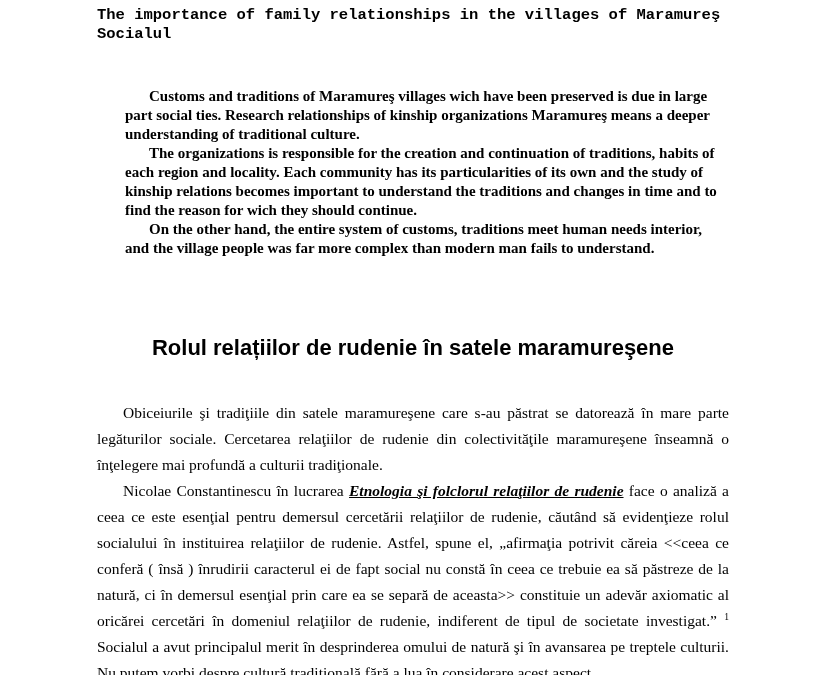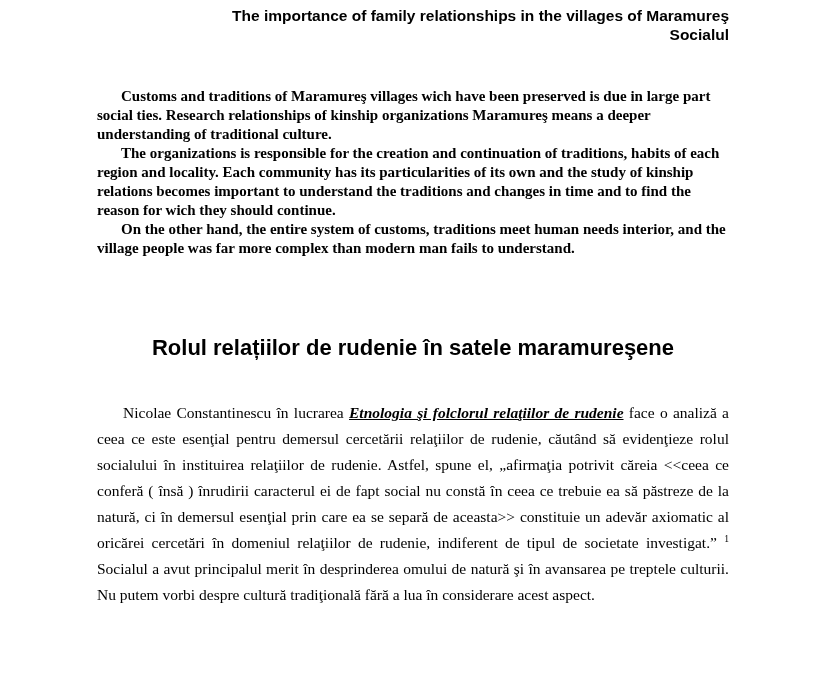--- a/index.html
+++ b/index.html
@@ -14,33 +14,34 @@
     color: #000000;
   }
   .page {
     box-sizing: border-box;
     width: 835px;
     height: 675px;
     padding: 6px 106px 0 97px;
     background: #ffffff;
   }
   .doc-title {
-    font-family: Liberation Sans, sans-serif;
+    font-family: Liberation Mono, monospace;
     font-weight: bold;
     font-size: 15.5px;
     line-height: 19px;
-    text-align: right;
+    text-align: left;
   }
   .abstract-block {
     margin-top: 43px;
     font-family: "Liberation Serif", serif;
     font-weight: bold;
     font-size: 15px;
     line-height: 19px;
     text-align: left;
+    margin-left: 28px;
   }
   .abstract-block p {
     margin: 0;
     text-indent: 24px;
   }
   .ro-heading {
     margin-top: 80px;
     font-family: "Liberation Sans", sans-serif;
     font-weight: bold;
     font-size: 22px;
@@ -83,16 +84,17 @@
 
   <div class="abstract-block">
     <p>Customs and traditions of Maramureş villages wich have been preserved is due in large part social ties. Research relationships of kinship organizations Maramureş means a deeper understanding of traditional culture.</p>
     <p>The organizations is responsible for the creation and continuation of traditions, habits of each region and locality. Each community has its particularities of its own and the study of kinship relations becomes important to understand the traditions and changes in time and to find the reason for wich they should continue.</p>
     <p>On the other hand, the entire system of customs, traditions meet human needs interior, and the village people was far more complex than modern man fails to understand.</p>
   </div>
 
   <div class="ro-heading">Rolul relațiilor de rudenie în satele maramureşene</div>
 
   <div class="ro-body">
+    <p>Obiceiurile şi tradiţiile din satele maramureşene care s-au păstrat se datorează în mare parte legăturilor sociale. Cercetarea relaţiilor de rudenie din colectivităţile maramureşene înseamnă o înţelegere mai profundă a culturii tradiţionale.</p>
     <p><span>Nicolae Constantinescu în lucrarea </span><span class="seg-bold-italic">Etnologia şi folclorul relaţiilor de rudenie</span><span>  face o analiză a ceea ce este esenţial pentru demersul cercetării relaţiilor de rudenie, căutând să evidenţieze rolul socialului în </span><span class="seg-italic">instituirea relaţiilor de rudenie</span><span>. Astfel, spune el, „afirmaţia potrivit căreia &lt;&lt;ceea ce conferă ( însă ) înrudirii caracterul ei de fapt social nu constă în ceea ce trebuie ea să păstreze de la natură, ci în demersul esenţial prin care ea se separă de aceasta&gt;&gt; constituie un adevăr axiomatic al oricărei cercetări în domeniul relaţiilor de rudenie, indiferent de tipul de societate investigat.” </span><sup>1</sup><span> Socialul a avut principalul merit în desprinderea omului de natură şi în avansarea pe treptele culturii. Nu putem vorbi despre cultură tradiţională fără a lua în considerare acest aspect.</span></p>
   </div>
 
 </div>
 
 </body></html>

